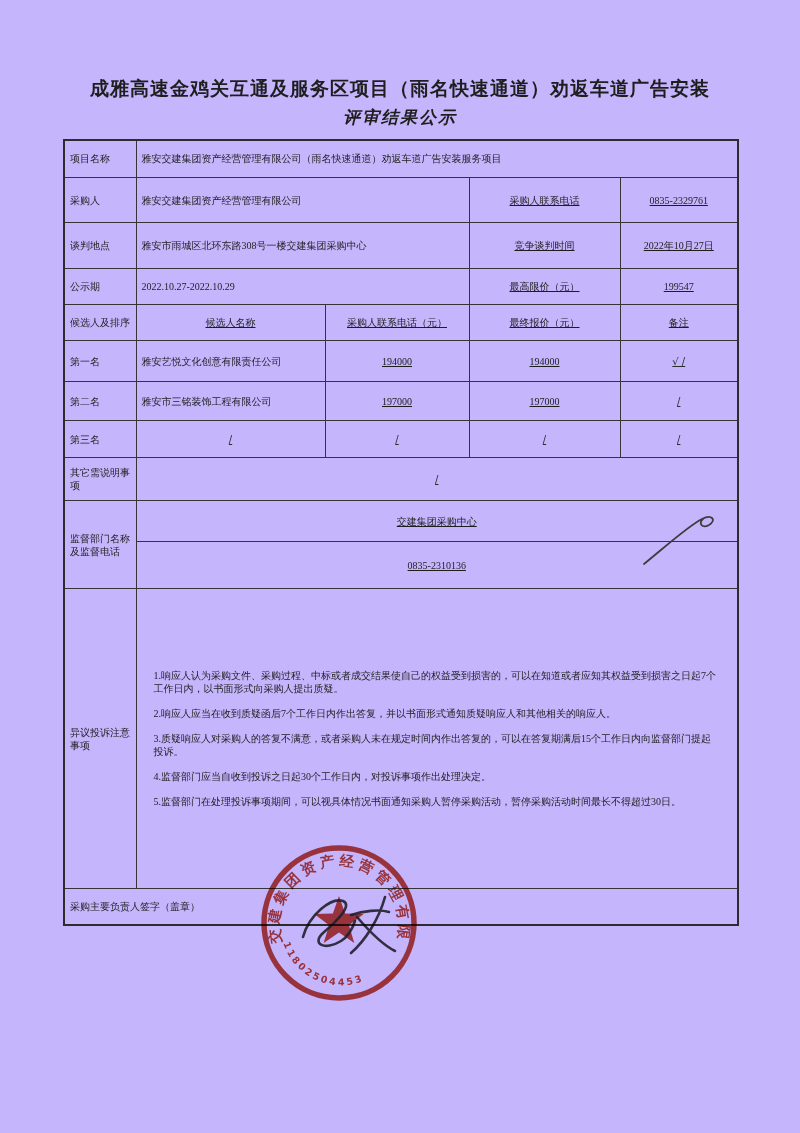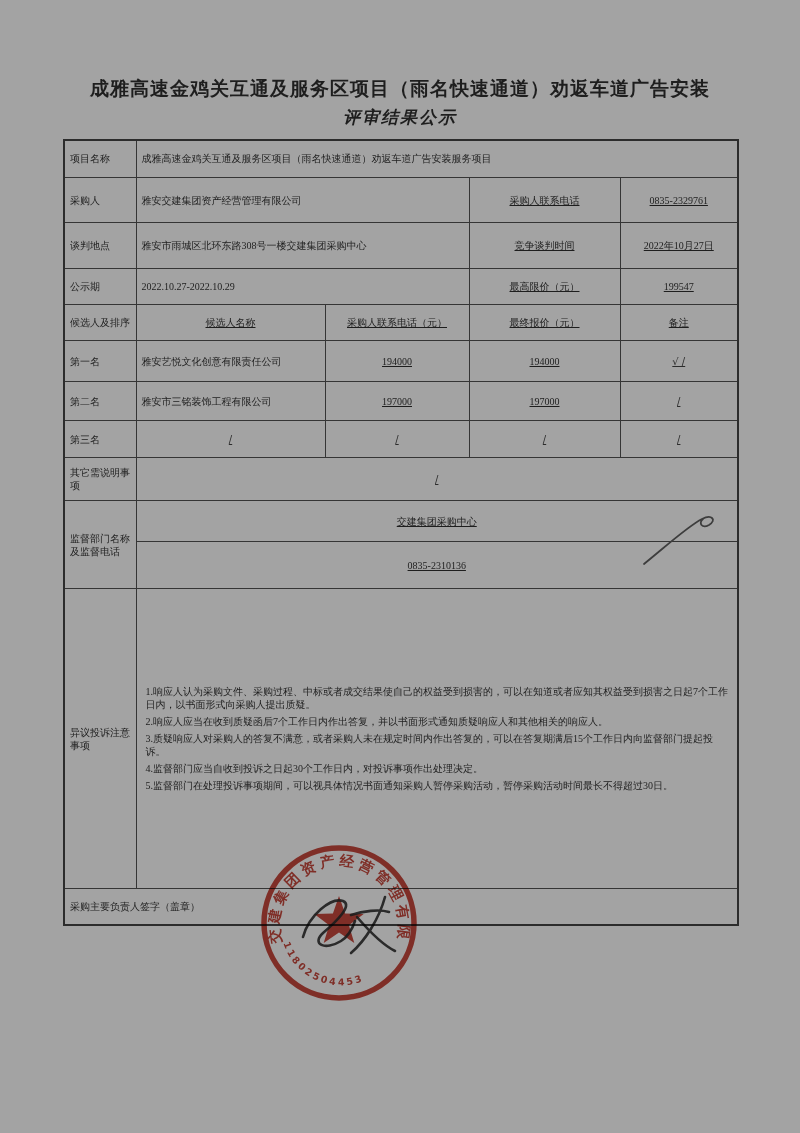--- a/index.html
+++ b/index.html
@@ -1,19 +1,19 @@
 <!DOCTYPE html>
 <html><head>
 <meta charset="utf-8">
 <style>
   html,body { margin:0; padding:0; }
   .page {
     position:relative;
     width:800px; height:1133px;
-    background:#a3a3a3;
+    background:#c4b5fd;
     font-family:"Liberation Serif","DejaVu Serif",serif;
     color:#1e1e1e;
     overflow:hidden;
   }
   .doc-title {
     padding-top:76px;
     text-align:center;
     font-size:19px;
     font-weight:bold;
     line-height:1.4;
@@ -37,21 +37,21 @@
   .doc-table td {
     border:1px solid #353535;
     font-size:10px;
     padding:8px 5px;
     vertical-align:middle;
     line-height:1.3;
     word-break:break-all;
   }
   .center { text-align:center;text-decoration:underline; }
   .obj-text { padding:6px 9px; line-height:1.47; }
-  .obj-line { margin:4px; }
+  .obj-line { margin:12px; }
   tr.h1{height:38px} tr.h2{height:45px} tr.h3{height:46px} tr.h4{height:36px}
   tr.h5{height:36px} tr.h6{height:41px} tr.h7{height:39px} tr.h8{height:37px}
   tr.h9{height:43px} tr.h10a{height:41px} tr.h10b{height:47px}
   tr.h11{height:300px} tr.h12{height:36px}
   .hand { font-family:"DejaVu Sans",sans-serif; color:#2c2c2c; }
   .overlay { position:absolute; pointer-events:none; }
   .seal-svg { mix-blend-mode:multiply; opacity:.93; }
 </style>
 </head>
 <body>
@@ -68,21 +68,21 @@
       <col style="width:72px">
         <col style="width:189px">
         <col style="width:144px">
       <col style="width:151px">
         <col style="width:118px">
     </colgroup>
 
     <tbody>
         <tr class="h1">
       <td>项目名称</td>
-      <td colspan="4">成雅高速金鸡关互通及服务区项目（雨名快速通道）劝返车道广告安装服务项目</td>
+      <td colspan="4">雅安交建集团资产经营管理有限公司（雨名快速通道）劝返车道广告安装服务项目</td>
     </tr>
 
     <tr class="h2">
       <td>采购人</td>
       <td colspan="2">雅安交建集团资产经营管理有限公司</td>
       <td class="center">采购人联系电话</td>
       <td class="center">0835-2329761</td>
     </tr>
 
     <tr class="h3">

